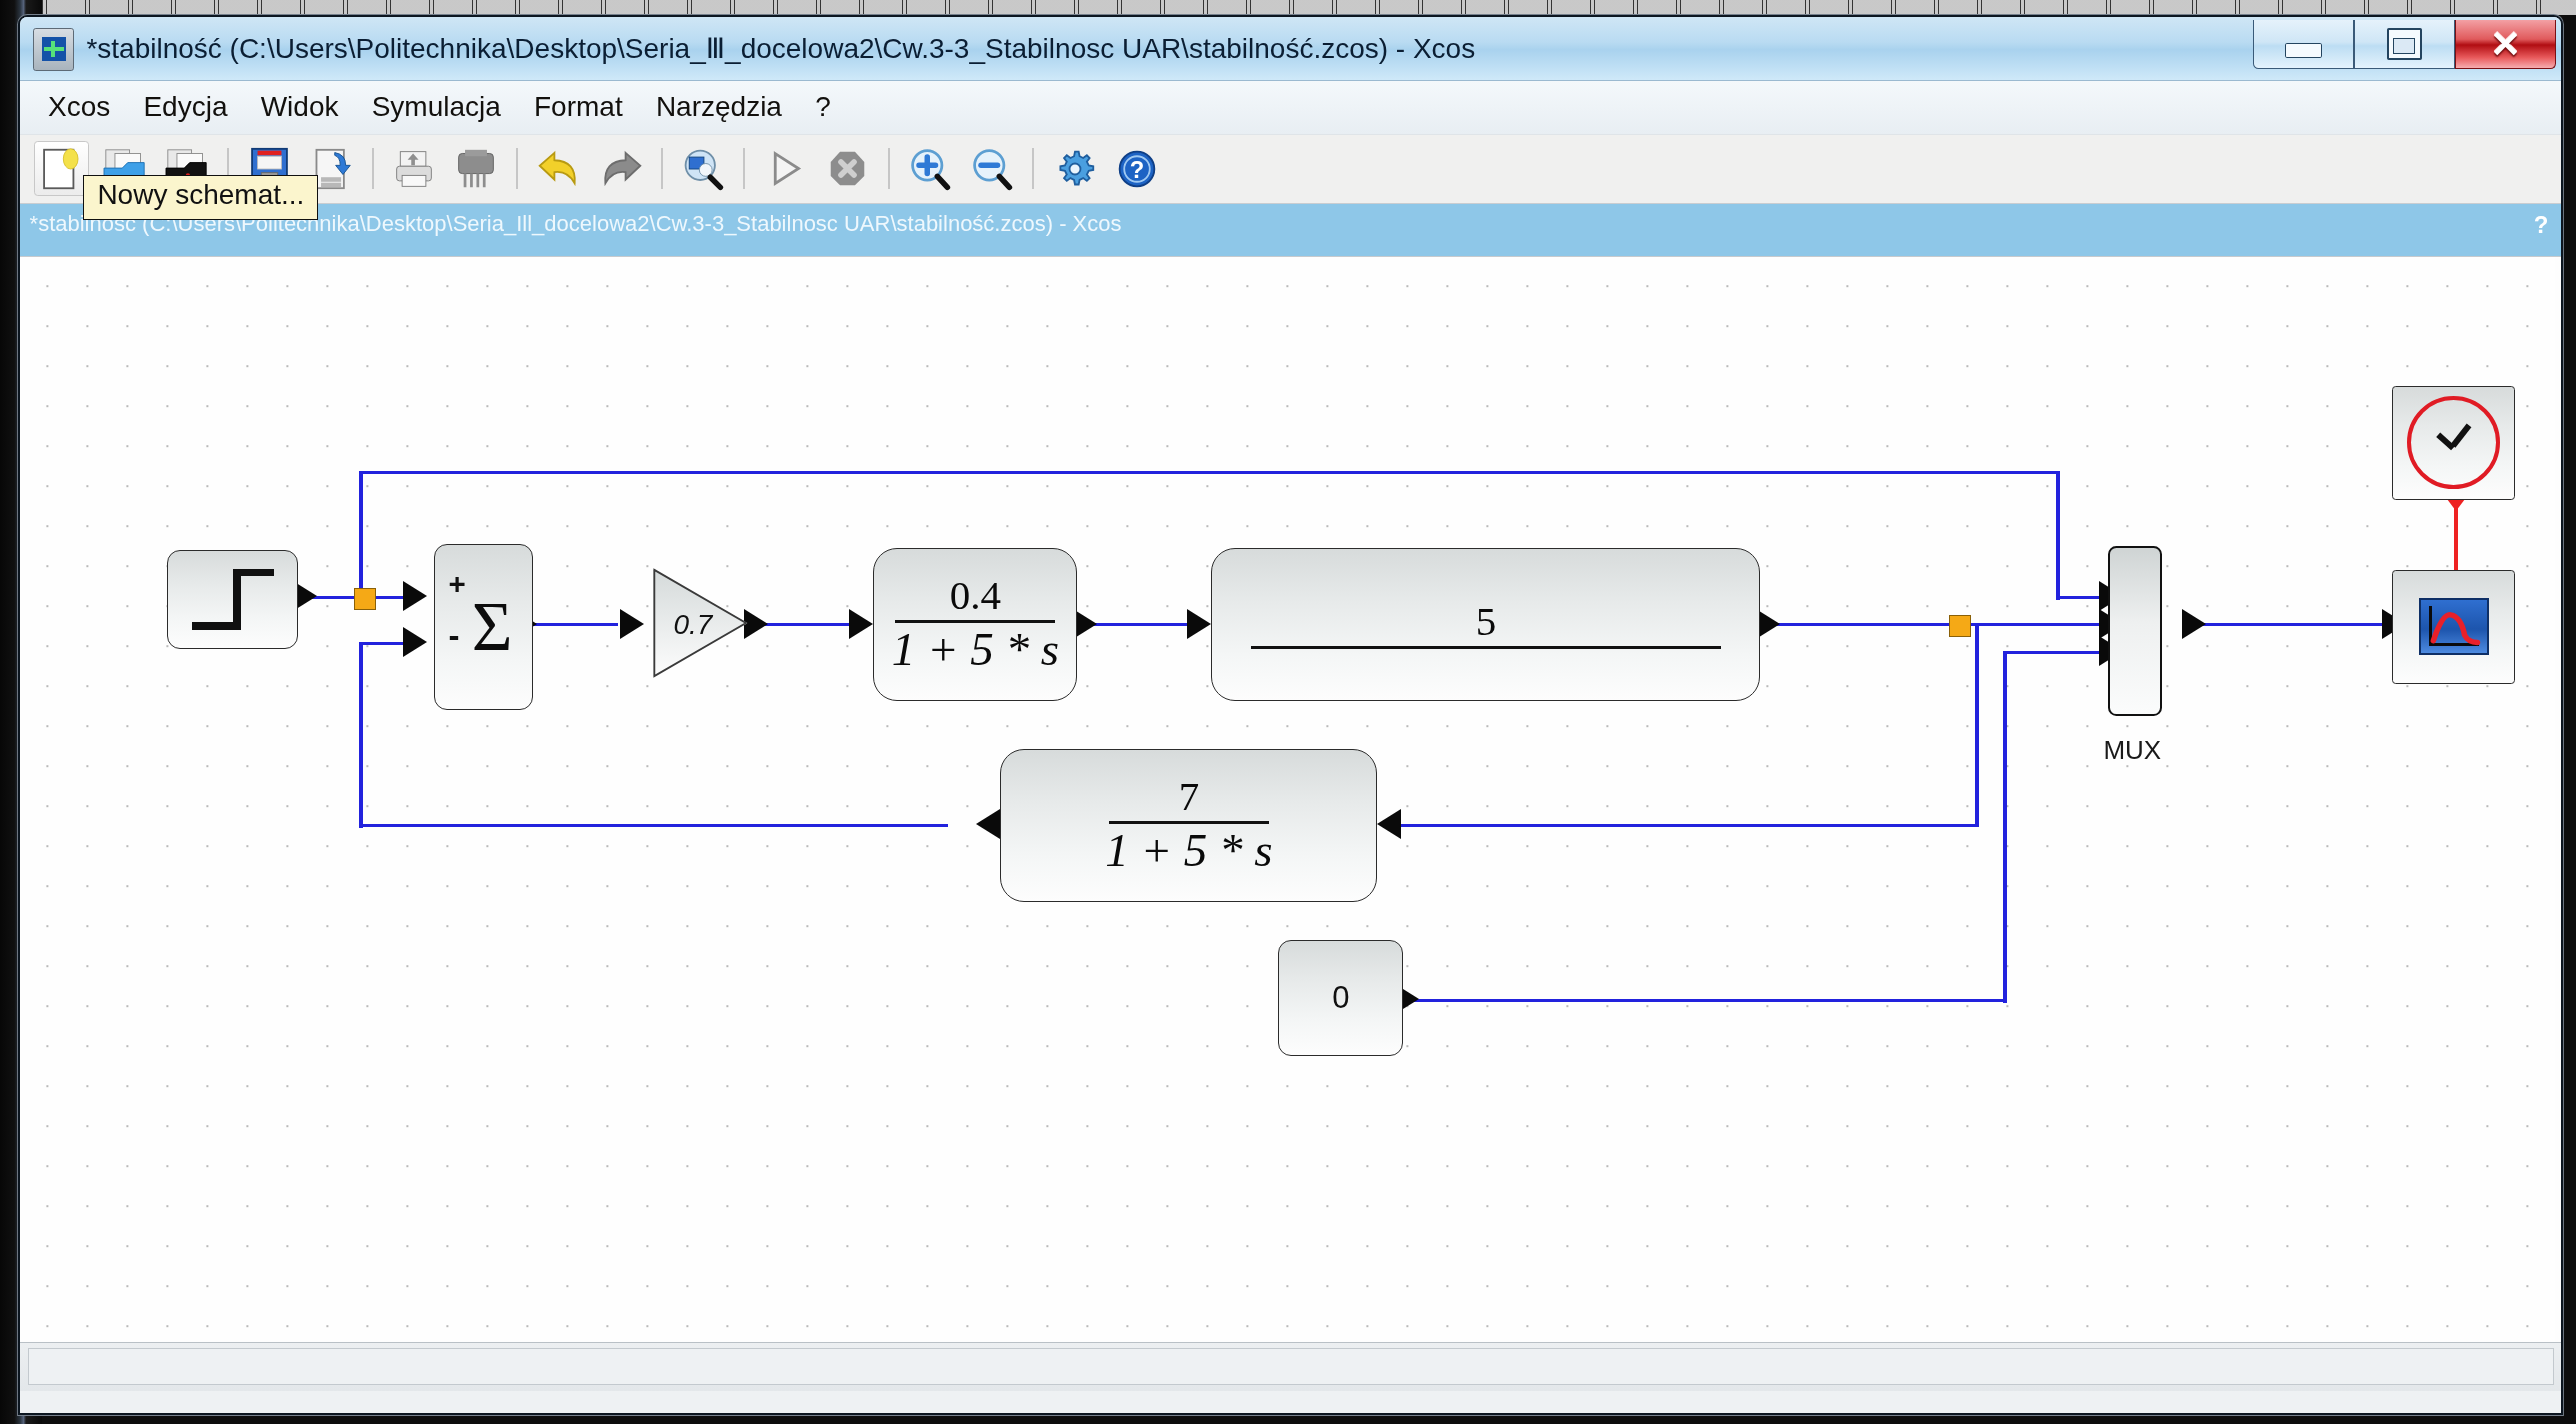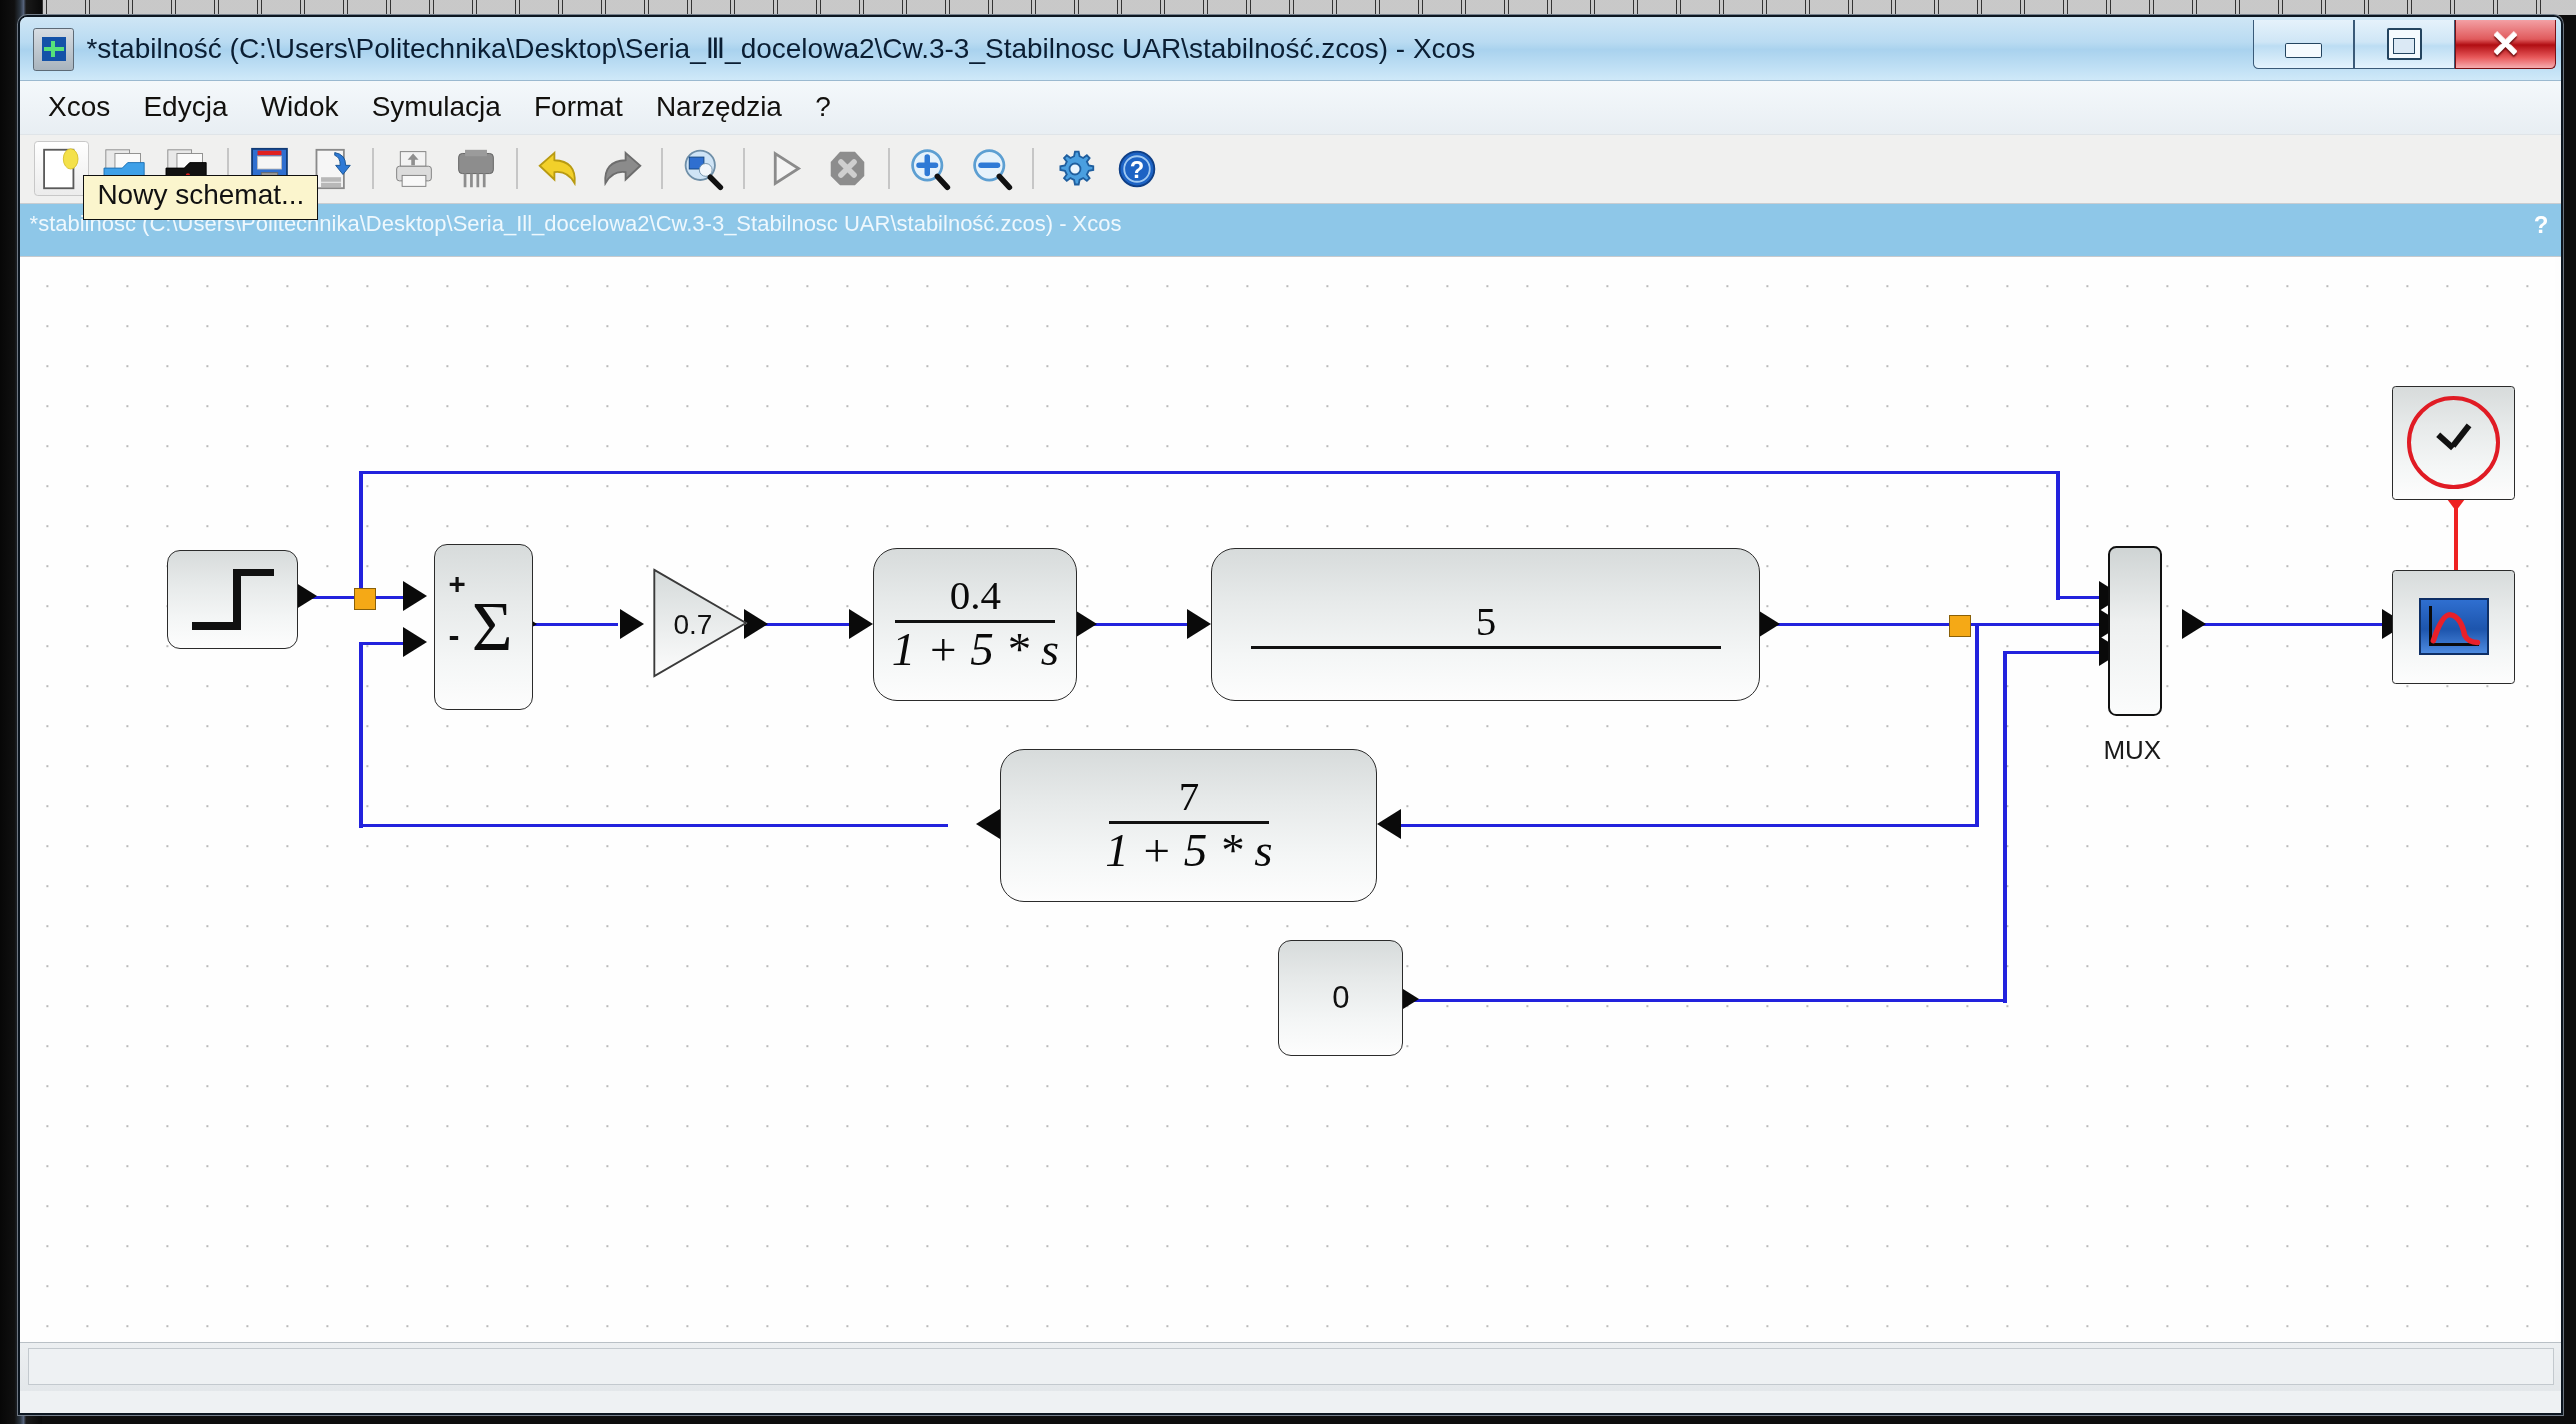--- a/index.html
+++ b/index.html
@@ -406,21 +406,21 @@
         </div>
 
         <div class="gain" style="left:633px;top:313px;">
           <div class="tri" style="border-left-color:#edefef;"></div>
           <div style="position:absolute;left:0;top:0;width:94px;height:107px;
                       clip-path:polygon(0 0,100% 50%,0 100%);background:linear-gradient(to bottom,#d5dada,#fdfdfd);
                       border:0;"></div>
           <svg width="98" height="110" style="position:absolute;left:0;top:-1.8px;" viewBox="0 0 106 120">
             <polygon points="1,2 101,60 1,118" fill="none" stroke="#3a3a3a" stroke-width="2"></polygon>
           </svg>
-          <div class="txt" style="z-index:3;">0.7</div>
+          <div class="txt" style="z-index:3;font-style:italic;">0.7</div>
         </div>
 
         <div class="blk round-lg" style="left:853px;top:291px;width:204px;height:153px;">
           <div class="frac">
             <div class="num">0.4</div>
             <div class="bar"></div>
             <div class="den">1 + 5 * s</div>
           </div>
         </div>
 

